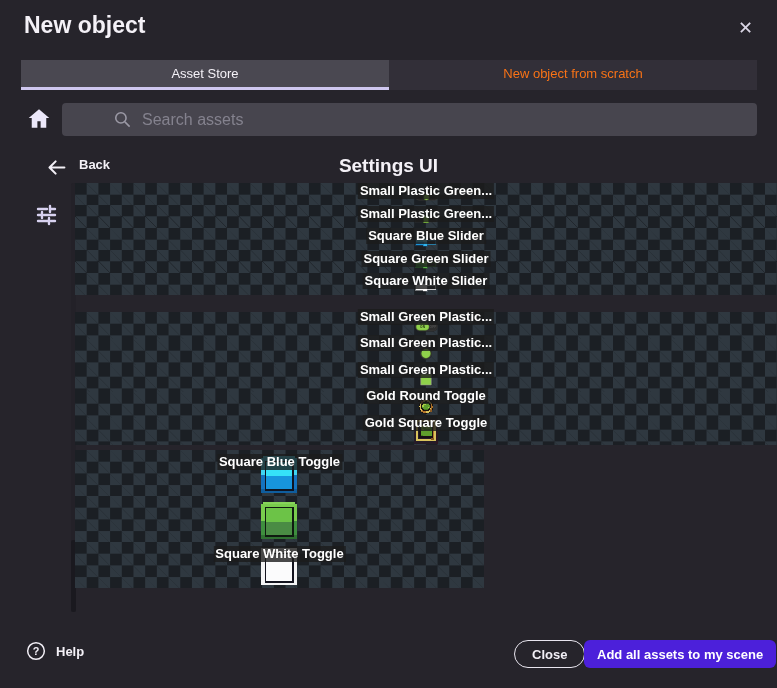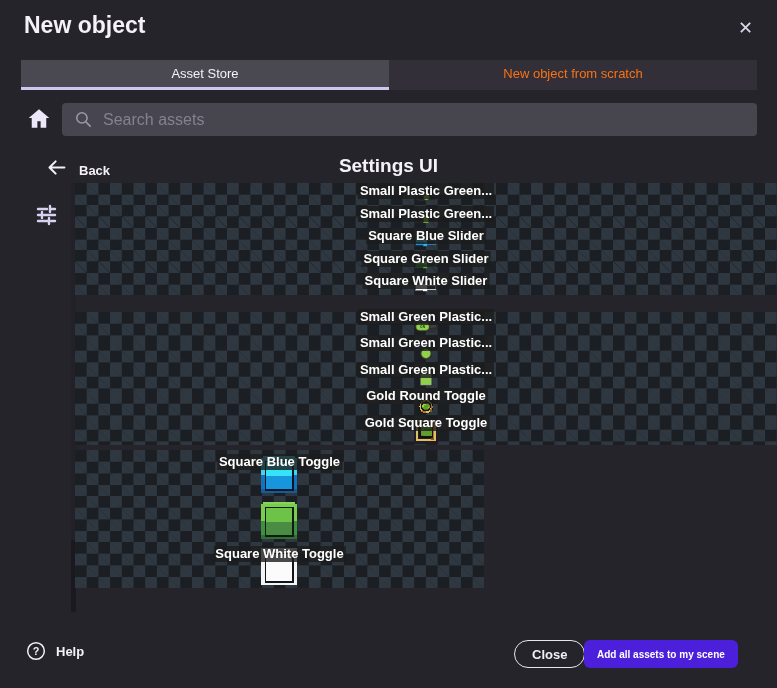--- a/index.html
+++ b/index.html
@@ -25,25 +25,25 @@
   }
   .tab {
     flex:1; display:flex; align-items:center; justify-content:center;
     font-size:13px; font-weight:normal; cursor:pointer;
   }
   .tab.active { background:#4a4851; color:#f4f1f7; border-bottom:3px solid #cfc7ef; }
   .tab.inactive { background:#322f38; color:#f97316; border-bottom:3px solid #322f38; }
   .home-btn { position:absolute; left:26px; top:106px; width:26px; height:26px; cursor:pointer; }
   .searchbar {
     position:absolute; left:62px; top:103px; width:695px; height:33px;
-    background:#47454e; border-radius:4px; display:flex; align-items:center;
+    background:#47454e; border-radius:4px; display:flex; align-items:center;padding-left:39px;
   }
   .searchbar svg { margin-left:12px; }
   .search-placeholder { margin-left:10px; font-size:16px; color:#84828e; }
-  .back-row { position:absolute; left:46px; top:157px; display:flex; align-items:flex-end; cursor:pointer; }
+  .back-row { position:absolute; left:46px; top:157px; display:flex; align-items:flex-start; cursor:pointer; }
   .back-label { font-size:13px; font-weight:bold; margin-left:12px; color:#f4f1f7; }
   .section-title {
     position:absolute; left:0; top:155px; width:777px; text-align:center;
     font-size:19px; font-weight:bold; color:#f4f1f7;
   }
   .filter-btn { position:absolute; left:34px; top:203px; width:24px; height:24px; cursor:pointer; }
   .scroll-track { position:absolute; left:71px; top:183px; width:5px; height:429px; background:#232128; border-radius:2px; }
   .scroll-thumb { position:absolute; left:71px; top:540px; width:5px; height:72px; background:#1a191f; border-radius:2px; }
 
   .asset-row { position:absolute; display:flex;flex-direction:column; }
@@ -75,21 +75,21 @@
   .btn-close {
     position:absolute; left:514px; top:640px; height:28px;
     background:transparent; border:1.5px solid #e8e5ee; border-radius:14px;
     color:#f2eff6; font-family:"Liberation Sans",sans-serif;
     font-size:13px; font-weight:bold; padding:0 17px; cursor:pointer;
   }
   .btn-add {
     position:absolute; left:584px; top:640px; height:28px;
     background:#4c20da; border:none; border-radius:6px;
     color:#ffffff; font-family:"Liberation Sans",sans-serif;
-    font-size:10px; font-weight:bold; padding:0 13px; cursor:pointer;
+    font-size:13px; font-weight:bold; padding:0 13px; cursor:pointer;
   }
   text { font-family:"Liberation Sans",sans-serif; }
 </style>
 </head>
 <body>
 
 <div class="dialog-title">New object</div>
 <div class="close-x">✕</div>
 
 <div class="tabbar">

